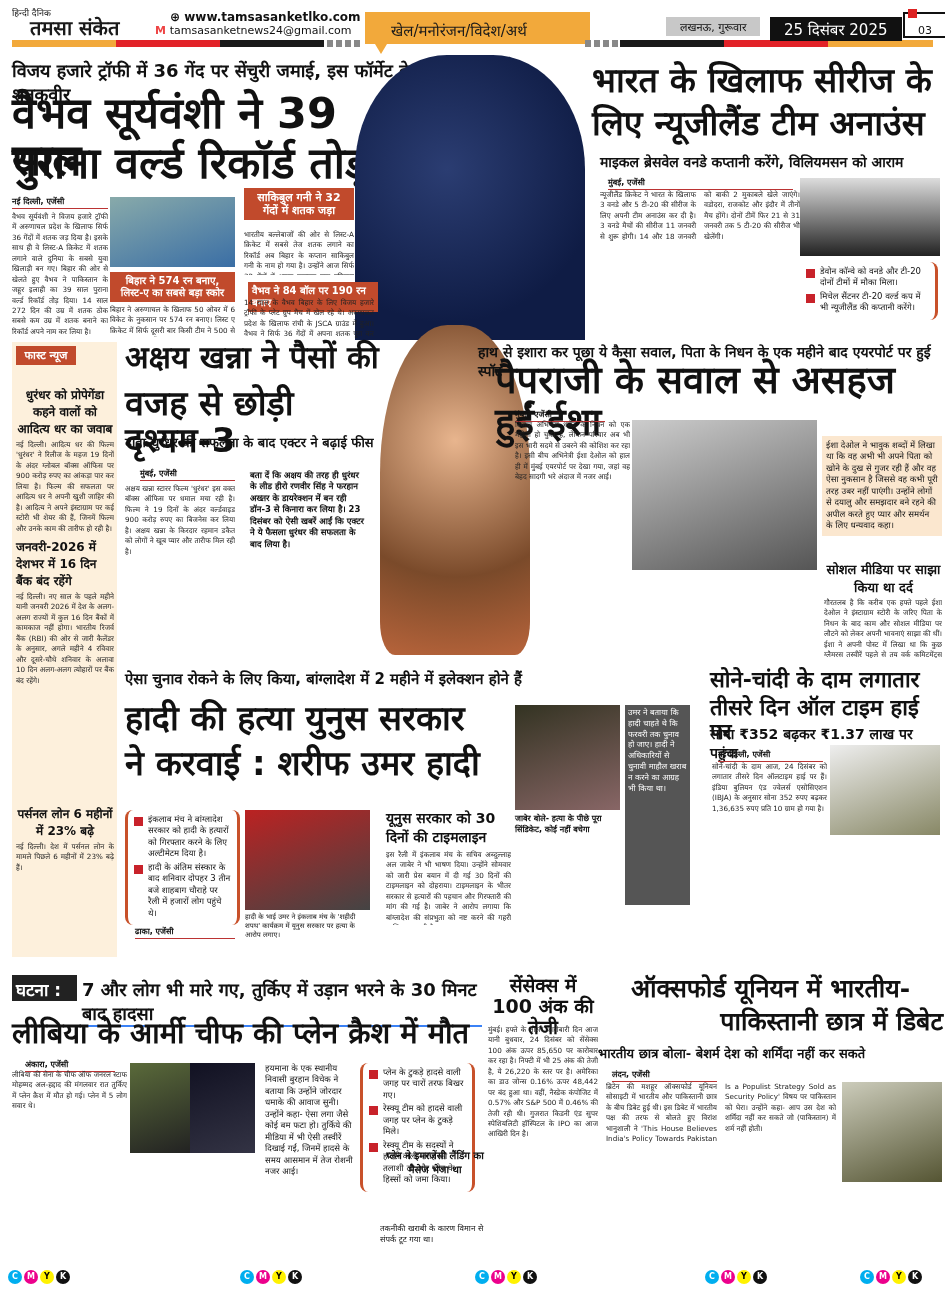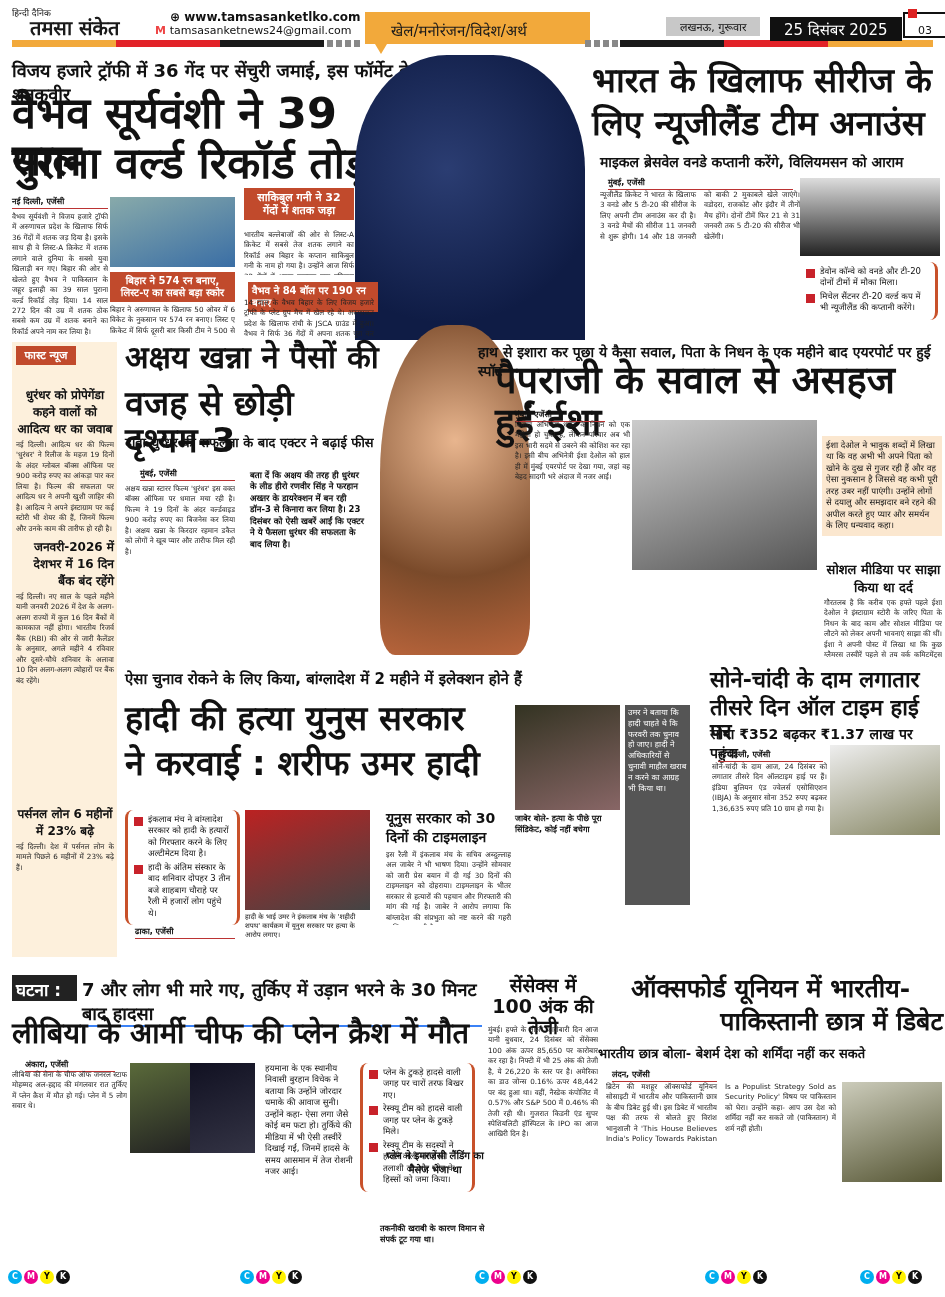--- a/index.html
+++ b/index.html
@@ -77,21 +77,21 @@
   <div>मिचेल सैंटनर टी-20 वर्ल्ड कप में भी न्यूजीलैंड की कप्तानी करेंगे।</div>
 </div>
 
 <div class="abs" style="left:12px;top:342px;width:105px;background:#fdf0dc;height:615px"></div>
 <div class="abs orange-hd" style="left:16px;top:346px;width:60px;font-size:11px">फास्ट न्यूज</div>
 <div class="abs" style="left:16px;top:386px;width:98px">
   <div class="sub" style="font-size:12px;text-align:center">धुरंधर को प्रोपेगेंडा कहने वालों को आदित्य धर का जवाब</div>
   <div class="body" style="margin-top:3px;height:100px;overflow:hidden">नई दिल्ली। आदित्य धर की फिल्म 'धुरंधर' ने रिलीज के महज 19 दिनों के अंदर ग्लोबल बॉक्स ऑफिस पर 900 करोड़ रुपए का आंकड़ा पार कर लिया है। फिल्म की सफलता पर आदित्य धर ने अपनी खुशी जाहिर की है। आदित्य ने अपने इंस्टाग्राम पर कई स्टोरी भी शेयर की हैं, जिनमें फिल्म और उनके काम की तारीफ हो रही है।</div>
 </div>
 <div class="abs" style="left:16px;top:538px;width:98px">
-  <div class="sub" style="font-size:12px;text-align:right">जनवरी-2026 में देशभर में 16 दिन बैंक बंद रहेंगे</div>
+  <div class="sub" style="font-size:12px;text-align:left">जनवरी-2026 में देशभर में 16 दिन बैंक बंद रहेंगे</div>
   <div class="body" style="margin-top:3px;height:210px;overflow:hidden">नई दिल्ली। नए साल के पहले महीने यानी जनवरी 2026 में देश के अलग-अलग राज्यों में कुल 16 दिन बैंकों में कामकाज नहीं होगा। भारतीय रिजर्व बैंक (RBI) की ओर से जारी कैलेंडर के अनुसार, अगले महीने 4 रविवार और दूसरे-चौथे शनिवार के अलावा 10 दिन अलग-अलग त्योहारों पर बैंक बंद रहेंगे।</div>
 </div>
 <div class="abs" style="left:16px;top:805px;width:98px">
   <div class="sub" style="font-size:12px;text-align:center">पर्सनल लोन 6 महीनों में 23% बढ़े</div>
   <div class="body" style="margin-top:3px;height:110px;overflow:hidden">नई दिल्ली। देश में पर्सनल लोन के मामले पिछले 6 महीनों में 23% बढ़े हैं।</div>
 </div>
 
 <div class="abs big" style="left:125px;top:340px;width:260px;font-size:31px">अक्षय खन्ना ने पैसों की</div>
 <div class="abs big" style="left:125px;top:385px;width:260px;font-size:34px">वजह से छोड़ी दृश्यम-3</div>
 <div class="abs sub" style="left:125px;top:433px;width:260px;font-size:13px">दावा-धुरंधर की सफलता के बाद एक्टर ने बढ़ाई फीस</div>
@@ -141,21 +141,21 @@
 <div class="abs body" style="left:12px;top:1070px;width:115px;height:195px;overflow:hidden">लीबिया की सेना के चीफ ऑफ जनरल स्टाफ मोहम्मद अल-हद्दाद की मंगलवार रात तुर्किए में प्लेन क्रैश में मौत हो गई। प्लेन में 5 लोग सवार थे।</div>
 <div class="abs photo" style="left:130px;top:1063px;width:60px;height:90px;background:linear-gradient(160deg,#5a6a3a,#222)"></div>
 <div class="abs photo" style="left:190px;top:1063px;width:65px;height:90px;background:linear-gradient(160deg,#112,#334)"></div>
 <div class="abs quote" style="left:265px;top:1063px;width:90px;height:190px;overflow:hidden">हयमाना के एक स्थानीय निवासी बुरहान विचेक ने बताया कि उन्होंने जोरदार धमाके की आवाज सुनी। उन्होंने कहा- ऐसा लगा जैसे कोई बम फटा हो। तुर्किये की मीडिया में भी ऐसी तस्वीरें दिखाई गईं, जिनमें हादसे के समय आसमान में तेज रोशनी नजर आई।</div>
 <div class="abs bullet-box" style="left:360px;top:1063px;width:115px">
   <div>प्लेन के टुकड़े हादसे वाली जगह पर चारों तरफ बिखर गए।</div>
   <div>रेस्क्यू टीम को हादसे वाली जगह पर प्लेन के टुकड़े मिले।</div>
   <div>रेस्क्यू टीम के सदस्यों ने हादसे वाली जगह की तलाशी ली और प्लेन के हिस्सों को जमा किया।</div>
 </div>
 <div class="abs sub" style="left:385px;top:1148px;width:100px;font-size:10px;text-align:center">प्लेन ने इमरजेंसी लैंडिंग का मैसेज भेजा था</div>
-<div class="abs" style="left:380px;top:1222px;width:110px;font-size:8px;font-weight:bold">तकनीकी खराबी के कारण विमान से संपर्क टूट गया था।</div>
+<div class="abs" style="left:380px;top:1222px;width:110px;font-size:8px;font-weight:normal">तकनीकी खराबी के कारण विमान से संपर्क टूट गया था।</div>
 
 <div class="abs big" style="left:488px;top:975px;width:110px;font-size:19px;text-align:center">सेंसेक्स में 100 अंक की तेजी</div>
 <div class="abs body" style="left:488px;top:1025px;width:110px;height:240px;overflow:hidden">मुंबई। हफ्ते के तीसरे कारोबारी दिन आज यानी बुधवार, 24 दिसंबर को सेंसेक्स 100 अंक ऊपर 85,650 पर कारोबार कर रहा है। निफ्टी में भी 25 अंक की तेजी है, ये 26,220 के स्तर पर है। अमेरिका का डाउ जोन्स 0.16% ऊपर 48,442 पर बंद हुआ था। वहीं, नैस्डेक कंपोजिट में 0.57% और S&amp;P 500 में 0.46% की तेजी रही थी। गुजरात किडनी एंड सुपर स्पेशियलिटी हॉस्पिटल के IPO का आज आखिरी दिन है।</div>
 
 <div class="abs big" style="left:598px;top:975px;width:345px;font-size:25px;text-align:center">ऑक्सफोर्ड यूनियन में भारतीय-</div>
 <div class="abs big" style="left:598px;top:1008px;width:345px;font-size:25px;text-align:right">पाकिस्तानी छात्र में डिबेट</div>
 <div class="abs sub" style="left:598px;top:1044px;width:345px;font-size:13px">भारतीय छात्र बोला- बेशर्म देश को शर्मिंदा नहीं कर सकते</div>
 <div class="abs dateline" style="left:612px;top:1068px;width:105px">लंदन, एजेंसी</div>
 <div class="abs body" style="left:606px;top:1082px;width:230px;height:180px;column-count:2;column-gap:8px;overflow:hidden">ब्रिटेन की मशहूर ऑक्सफोर्ड यूनियन सोसाइटी में भारतीय और पाकिस्तानी छात्र के बीच डिबेट हुई थी। इस डिबेट में भारतीय पक्ष की तरफ से बोलते हुए विरांश भानुशाली ने 'This House Believes India's Policy Towards Pakistan Is a Populist Strategy Sold as Security Policy' विषय पर पाकिस्तान को घेरा। उन्होंने कहा- आप उस देश को शर्मिंदा नहीं कर सकते जो (पाकिस्तान) में शर्म नहीं होती।</div>
 <div class="abs photo" style="left:842px;top:1082px;width:100px;height:100px;background:linear-gradient(160deg,#ccb,#553)"></div>

